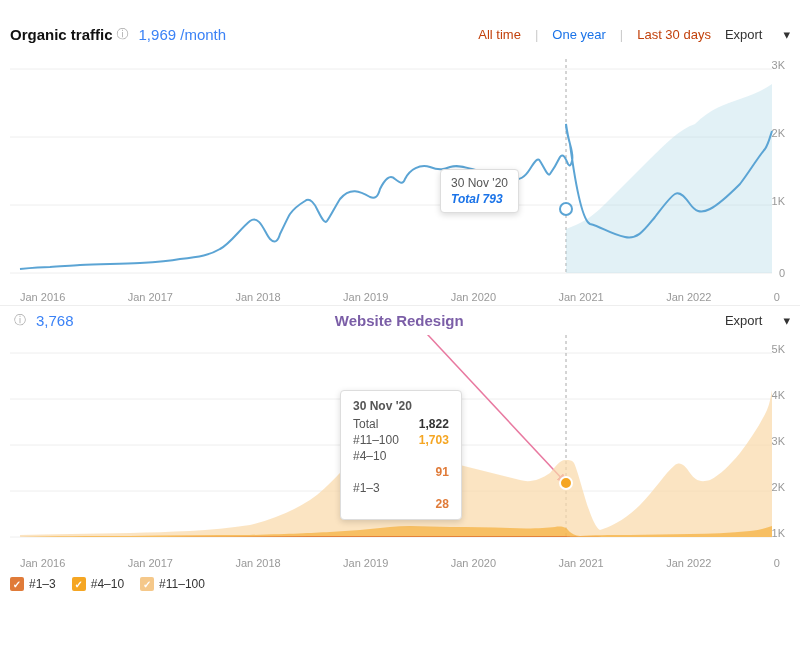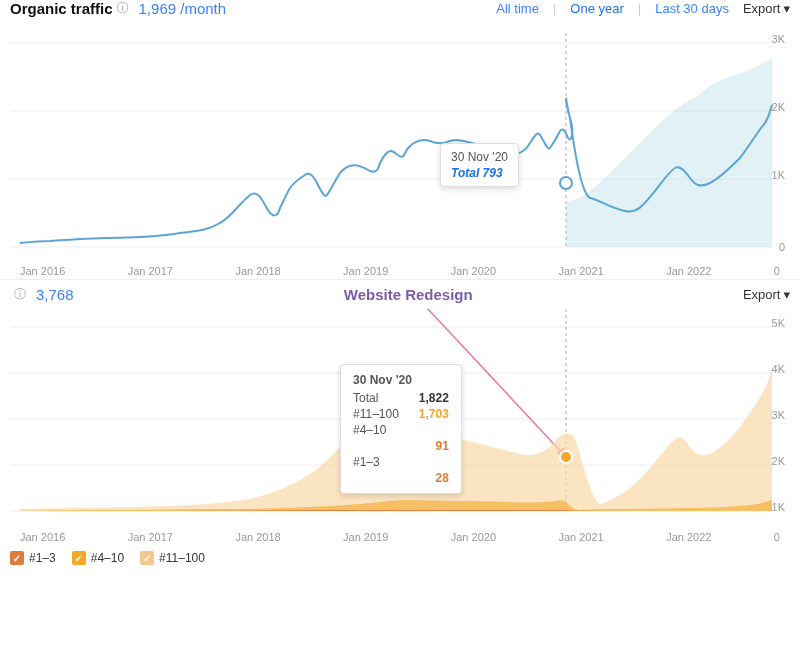--- a/index.html
+++ b/index.html
@@ -15,21 +15,21 @@
     .container {
       width: 800px;
       height: 654px;
       display: flex;
       flex-direction: column;
     }
 
     
     .chart-section {
       position: relative;
-      padding: 0 10px 0 10px;
+      padding: 26px 10px 0 10px;
     }
 
     .chart-header {
       display: flex;
       align-items: center;
       margin-bottom: 6px;
     }
 
     .chart-title {
       font-size: 15px;
@@ -51,41 +51,41 @@
     }
 
     .chart-controls {
       margin-left: auto;
       display: flex;
       align-items: center;
       gap: 14px;
     }
 
     .time-control {
-      color: #3b82f6;
+      color: #c2410c;
       font-size: 13px;
       cursor: pointer;
     }
 
     .time-control.active {
       color: #1a73e8;
       text-decoration: none;
     }
 
     .divider {
       color: #ccc;
     }
 
     .export-btn {
       color: #333;
       font-size: 13px;
       cursor: pointer;
       display: flex;
       align-items: center;
-      gap: 3px;
+      gap: 21px;
     }
 
     
     .chart-area {
       position: relative;
       width: 780px;
       height: 240px;
       margin: 0 auto;
     }
 

